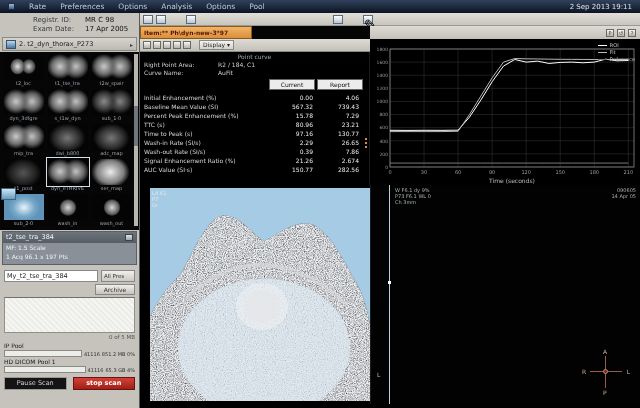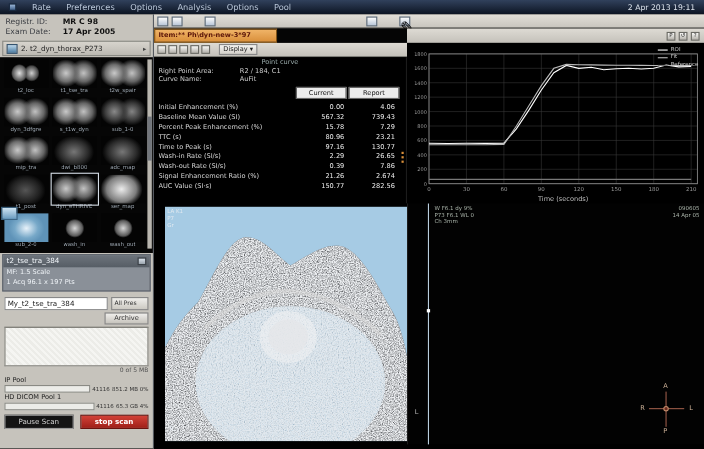--- a/index.html
+++ b/index.html
@@ -15,24 +15,24 @@
   .app-glyph{width:7px;height:7px;background:linear-gradient(#9db8d8,#40608a);border:1px solid #1a2a40;}
 
   
   #sidebar{position:absolute;left:0;top:13px;width:140px;height:395px;background:#c6c3bc;border-right:1px solid #55595f;}
   #patient-bar{height:15px;background:linear-gradient(#dedbd4,#c2bfb8);border-bottom:1px solid #8a8a84;
     display:flex;align-items:center;gap:4px;padding:0 4px;}
   #patient-bar .pname{font-size:8px;font-weight:bold;color:#15181c;}
   #patient-bar .pbtn{margin-left:auto;width:12px;height:11px;background:linear-gradient(#f2f1ee,#cfccc5);
     border:1px solid #8a8a84;font-size:6px;line-height:9px;text-align:center;color:#333;}
   .pat-icon{width:9px;height:8px;background:linear-gradient(#eef4fa,#7a98b8);border:1px solid #47608a;}
-  #patient-info{padding:3px 5px 2px 5px;}
+  #patient-info{padding:3px 5px 2px 5px;margin-left:28px;}
   #patient-info .inforow{display:flex;font-size:7px;line-height:9px;color:#3a3d42;}
   #patient-info .inforow .ilabel{width:52px;}
-  #patient-info .inforow .ival{font-weight:bold;color:#111;text-align:center;}
+  #patient-info .inforow .ival{font-weight:normal;color:#111;text-align:center;}
   #series-select{height:14px;margin:1px 2px;background:linear-gradient(#d7d4cd,#bcb9b2);border:1px solid #8a8a84;
     display:flex;align-items:center;gap:3px;padding:0 3px;font-size:6.5px;color:#222;}
   #series-select .mini-thumb{width:10px;height:9px;background:linear-gradient(#bcd8ec,#4a7aa0);border:1px solid #35536e;}
   #series-select .arr{margin-left:auto;font-size:6px;color:#444;}
 
   #thumbs{position:relative;height:178px;background:#060606;overflow:hidden;padding:2px 7px 2px 3px;}
   #thumb-grid{display:grid;grid-template-columns:repeat(3,1fr);gap:1px 3px;}
   .tcell{height:34px;display:flex;flex-direction:column;align-items:center;}
   .thumb{width:40px;height:26px;background:#020202;position:relative;}
   .tcap{font-size:5px;color:#9aa4ae;line-height:7px;white-space:nowrap;overflow:hidden;max-width:42px;}
@@ -164,21 +164,21 @@
     <span class="app-glyph"></span>
     <span style="display:flex;gap:14px;">
 
     <span class="menu-item">Rate</span>
         <span class="menu-item">Preferences</span>
         <span class="menu-item">Options</span>
         <span class="menu-item">Analysis</span>
         <span class="menu-item">Options</span>
         <span class="menu-item">Pool</span>
       </span>
-    <span class="clock">2 Apr 2013 19:11</span>
+    <span class="clock">2 Sep 2013 19:11</span>
   </div>
 
   <div id="sidebar">
     <div id="patient-info">
 
         <div class="inforow">
           <span class="ilabel">Registr. ID:</span>
           <span class="ival">MR C 98</span>
         </div>
 

